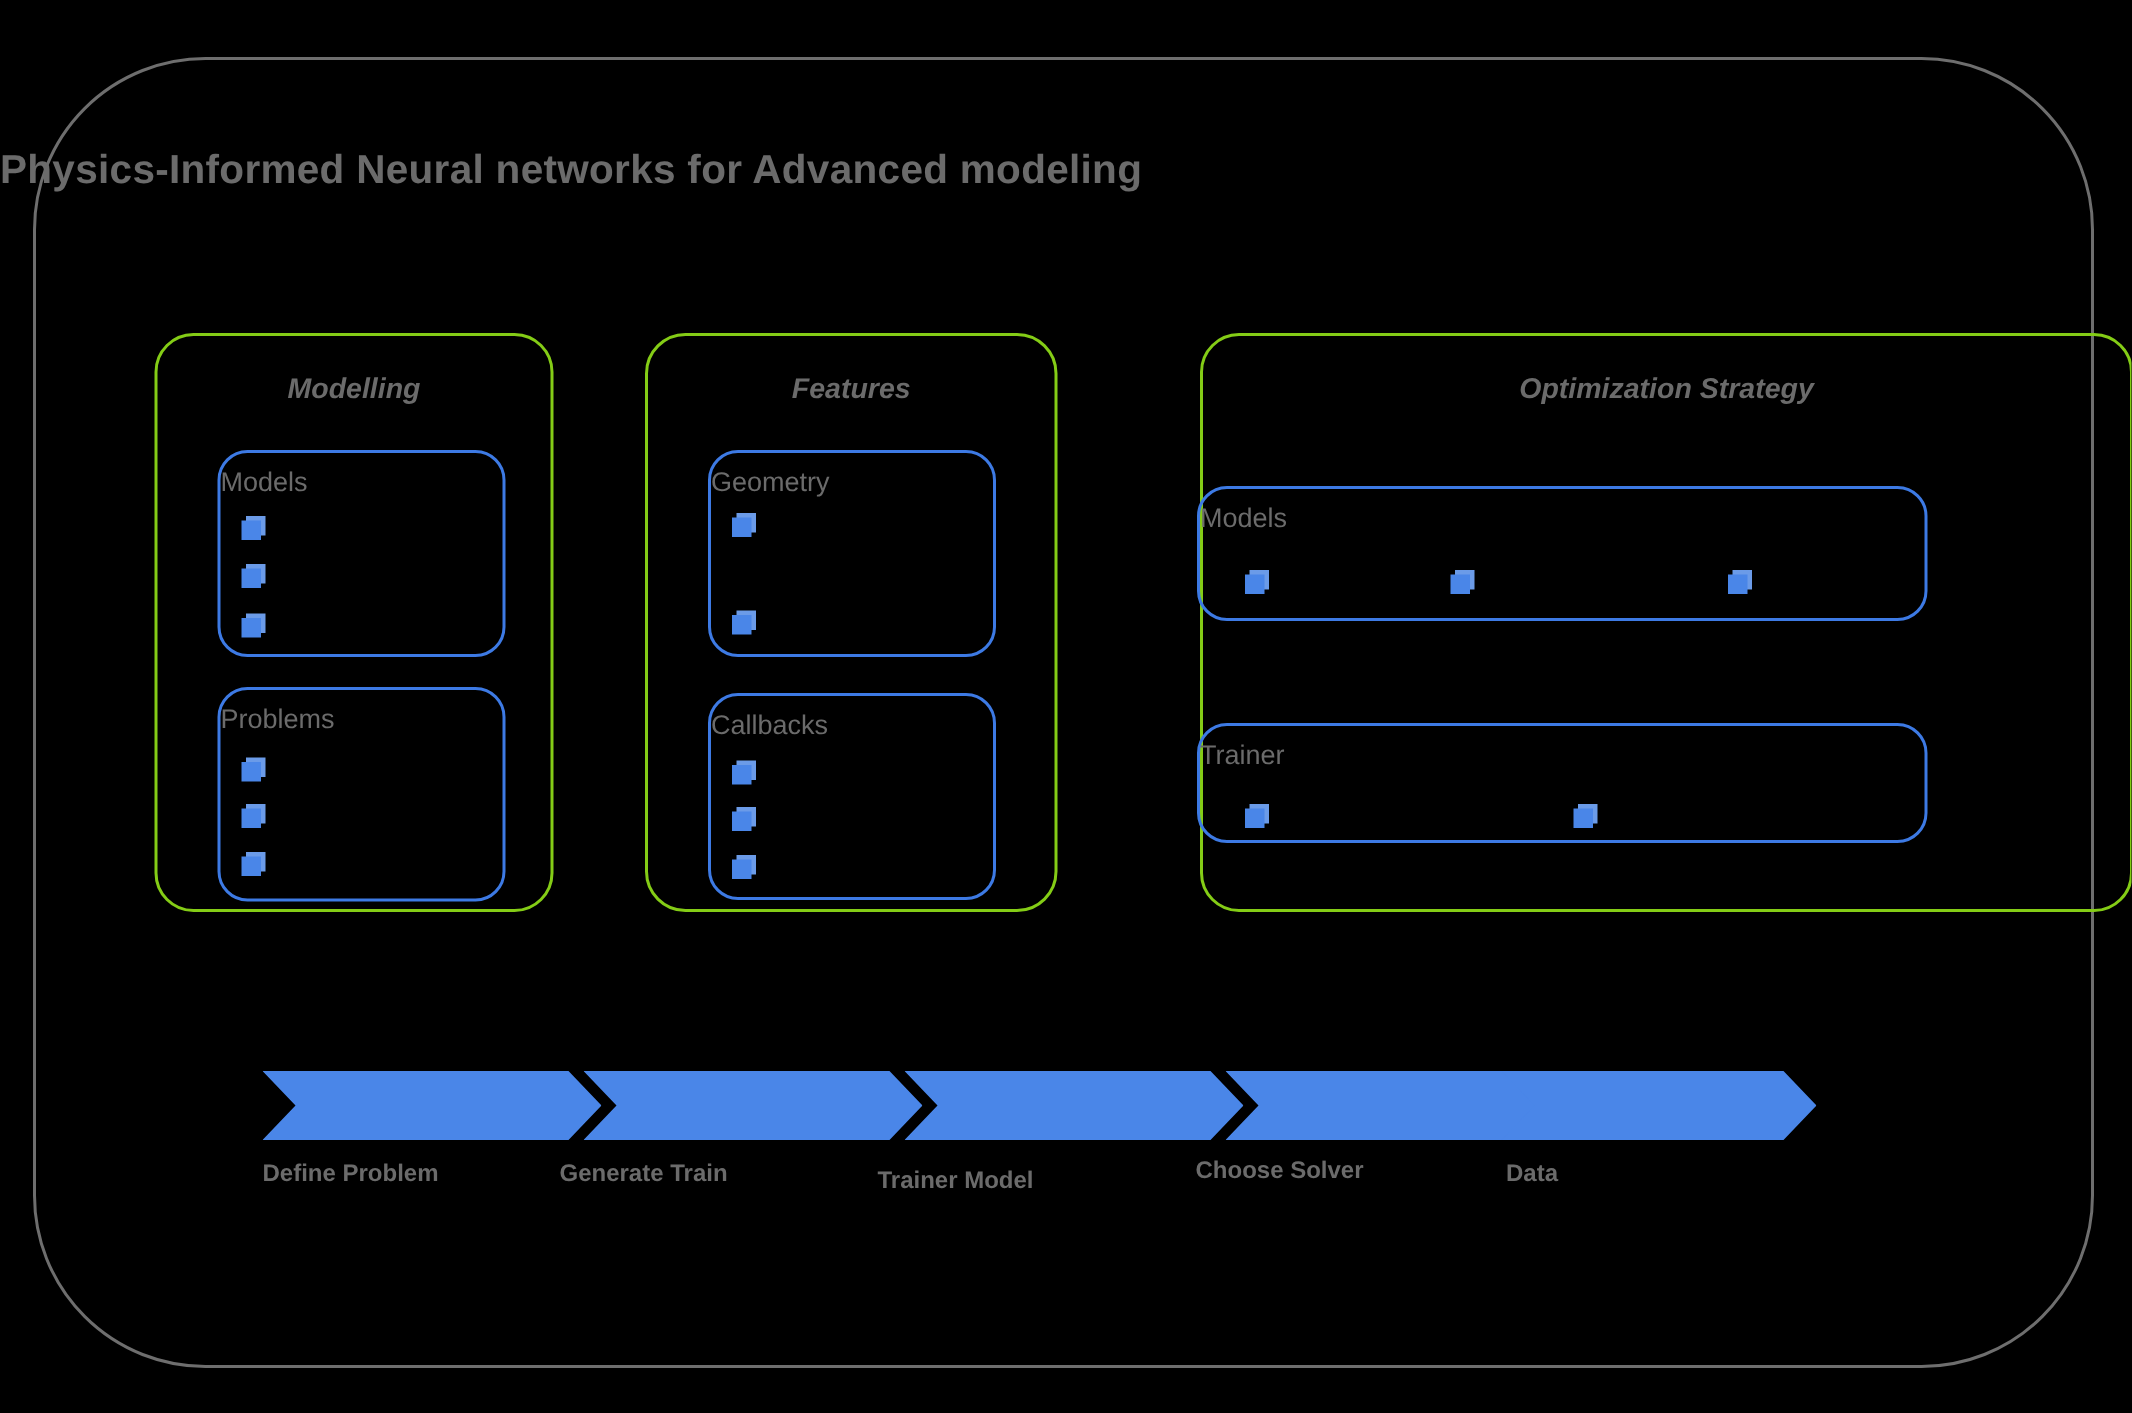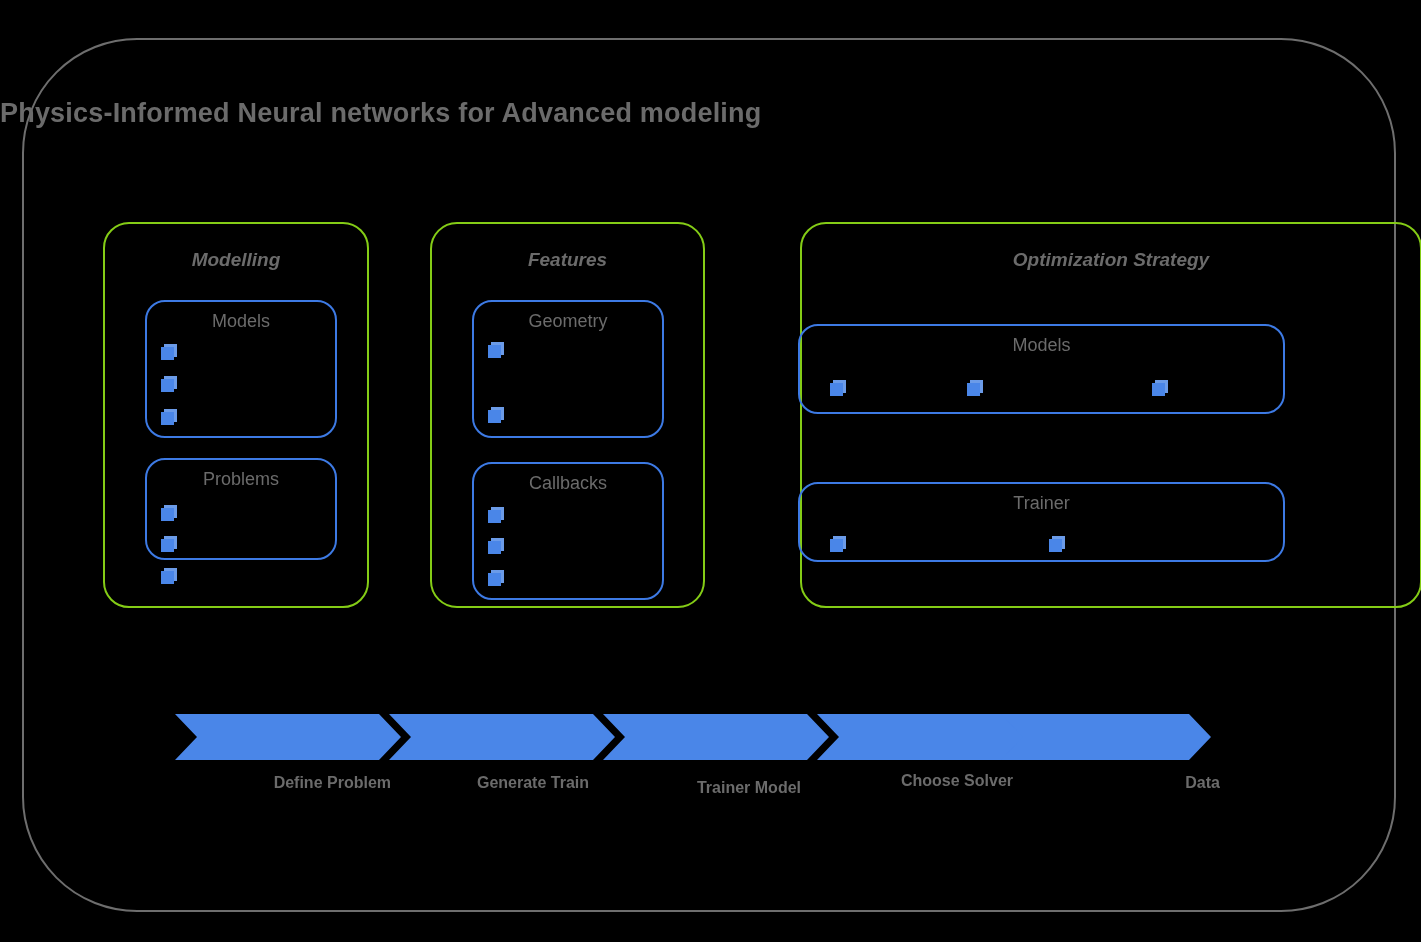--- a/index.html
+++ b/index.html
@@ -78,30 +78,29 @@
   .sub-card {
     position: absolute;
     border: 2.5px solid #3d7ae4;
     border-radius: 20px;
     box-sizing: border-box;
   }
   .sub-title {
     position: absolute;
     left: 0;
     width: 100%;
-    text-align: center;
     color: #6b6b6b;
     font-size: 18px;
     font-weight: normal;
     white-space: nowrap;
     top: 9px;
   }
 
   #card-models    { left: 145px; top: 300px; width: 192px; height: 138px; }
-  #card-problems  { left: 145px; top: 458px; width: 192px; height: 102px; }
+  #card-problems  { left: 145px; top: 458px; width: 192px; height: 143px; }
   #card-geometry  { left: 472px; top: 300px; width: 192px; height: 138px; }
   #card-callbacks { left: 472px; top: 462px; width: 192px; height: 138px; }
   #card-solver    { left: 798px; top: 324px; width: 487px; height: 90px; }
   #card-trainer   { left: 798px; top: 482px; width: 487px; height: 80px; }
 
   
   .cube {
     position: absolute;
     width: 16px;
     height: 16px;
@@ -143,21 +142,21 @@
   .chev.last {
     clip-path: polygon(0 0, calc(100% - 22px) 0, 100% 50%, calc(100% - 22px) 100%, 0 100%, 22px 50%);
   }
 
   .step-label {
     position: absolute;
     color: #6b6b6b;
     font-size: 16px;
     font-weight: bold;
     white-space: nowrap;
-    text-align: right;
+    text-align: left;
   }
 </style>
 </head>
 <body>
 
 <div id="canvas">
 
   <div class="outer-frame"></div>
 
   <div class="diagram-title">Physics-Informed Neural networks for Advanced modeling</div>

